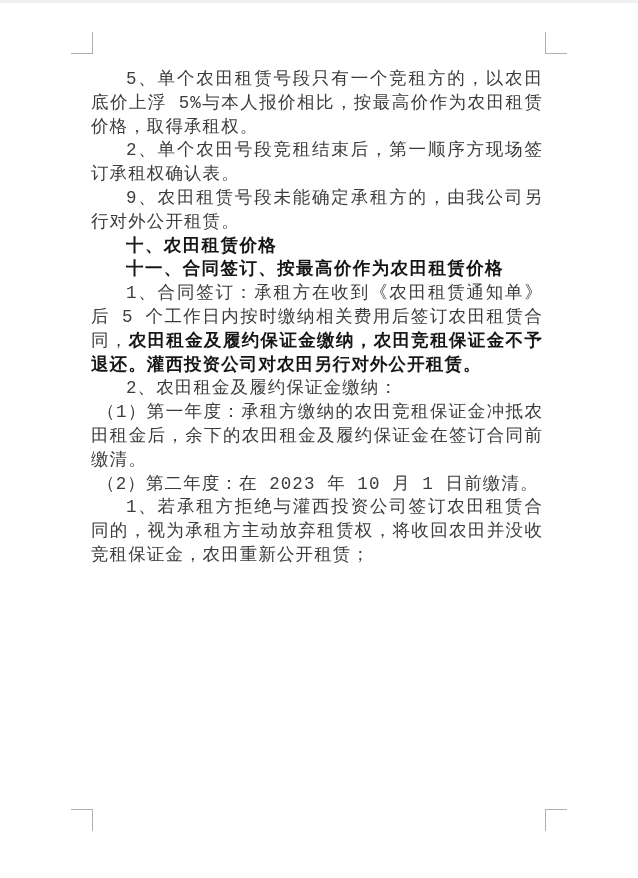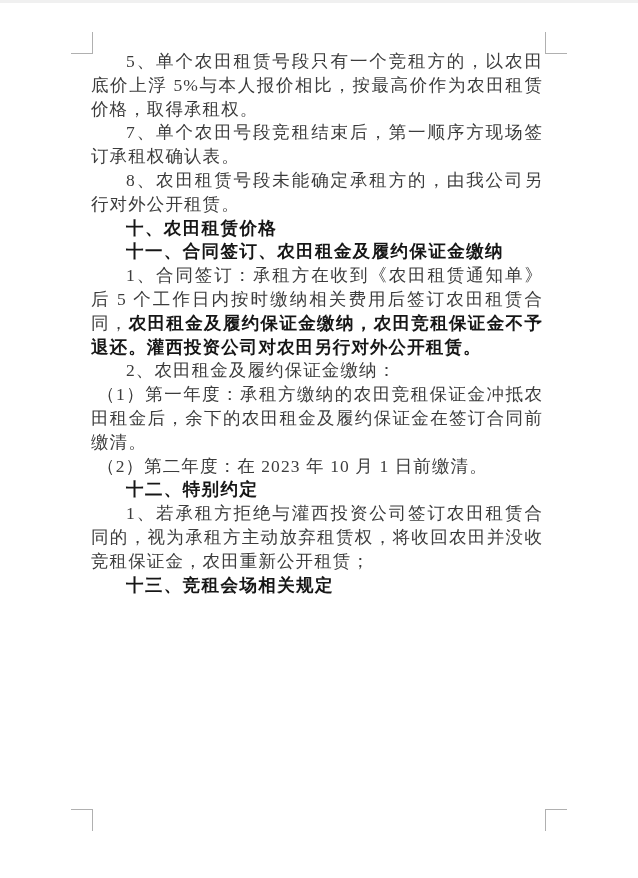--- a/index.html
+++ b/index.html
@@ -23,51 +23,50 @@
     position:absolute;top:0;left:0;width:638px;height:3px;
     background:var(--edge);
   }
   
   .crop{position:absolute;width:21px;height:21px;}
   .crop.tl{left:71px;top:32px;border-right:1px solid var(--mark);border-bottom:1px solid var(--mark);}
   .crop.tr{left:545px;top:32px;border-left:1px solid var(--mark);border-bottom:1px solid var(--mark);}
   .crop.bl{left:71px;top:809px;border-right:1px solid var(--mark);border-top:1px solid var(--mark);}
   .crop.br{left:545px;top:809px;border-left:1px solid var(--mark);border-top:1px solid var(--mark);}
   .text-area{
-    position:absolute;left:91px;top:50px;width:452px;
+    position:absolute;left:91px;top:68px;width:452px;
     color:var(--text);
     font-size:17.5px;
     line-height:23.8px;
     letter-spacing:1.1px;
     text-align:justify;
     text-justify:inter-character;
+    font-family:Liberation Mono, monospace;
   }
   p.para{margin:0;padding:0;text-indent:2em;}
   p.para.subitem{text-indent:0.35em;}
   p.para.heading{font-weight:bold;color:var(--bold);letter-spacing:1.4px;}
   span.bold{font-weight:bold;color:var(--bold);margin-top:12px;}
 </style>
 </head>
 <body>
 
 <div class="page">
   <div class="top-edge"></div>
 
   <div class="crop tl"></div>
   <div class="crop tr"></div>
   <div class="crop bl"></div>
   <div class="crop br"></div>
 
   <div class="text-area">
       <p class="para body"><span>5、单个农田租赁号段只有一个竞租方的，以农田底价上浮 5%与本人报价相比，按最高价作为农田租赁价格，取得承租权。</span></p>
-      <p class="para body"><span>7、单个农田号段竞租结束后，第一顺序方现场签订承租权确认表。</span></p>
-      <p class="para body"><span>8、农田租赁号段未能确定承租方的，由我公司另行对外公开租赁。</span></p>
+      <p class="para body"><span>2、单个农田号段竞租结束后，第一顺序方现场签订承租权确认表。</span></p>
+      <p class="para body"><span>9、农田租赁号段未能确定承租方的，由我公司另行对外公开租赁。</span></p>
       <p class="para heading"><span class="bold">十、农田租赁价格</span></p>
-      <p class="para heading"><span class="bold">十一、合同签订、农田租金及履约保证金缴纳</span></p>
+      <p class="para heading"><span class="bold">十一、合同签订、按最高价作为农田租赁价格</span></p>
       <p class="para body"><span>1、合同签订：承租方在收到《农田租赁通知单》后 5 个工作日内按时缴纳相关费用后签订农田租赁合同，</span><span class="bold">农田租金及履约保证金缴纳，农田竞租保证金不予退还。灌西投资公司对农田另行对外公开租赁。</span></p>
       <p class="para body"><span>2、农田租金及履约保证金缴纳：</span></p>
       <p class="para subitem"><span>（1）第一年度：承租方缴纳的农田竞租保证金冲抵农田租金后，余下的农田租金及履约保证金在签订合同前缴清。</span></p>
       <p class="para subitem"><span>（2）第二年度：在 2023 年 10 月 1 日前缴清。</span></p>
-      <p class="para heading"><span class="bold">十二、特别约定</span></p>
       <p class="para body"><span>1、若承租方拒绝与灌西投资公司签订农田租赁合同的，视为承租方主动放弃租赁权，将收回农田并没收竞租保证金，农田重新公开租赁；</span></p>
-      <p class="para heading"><span class="bold">十三、竞租会场相关规定</span></p>
     </div>
 </div>
 
 </body></html>

